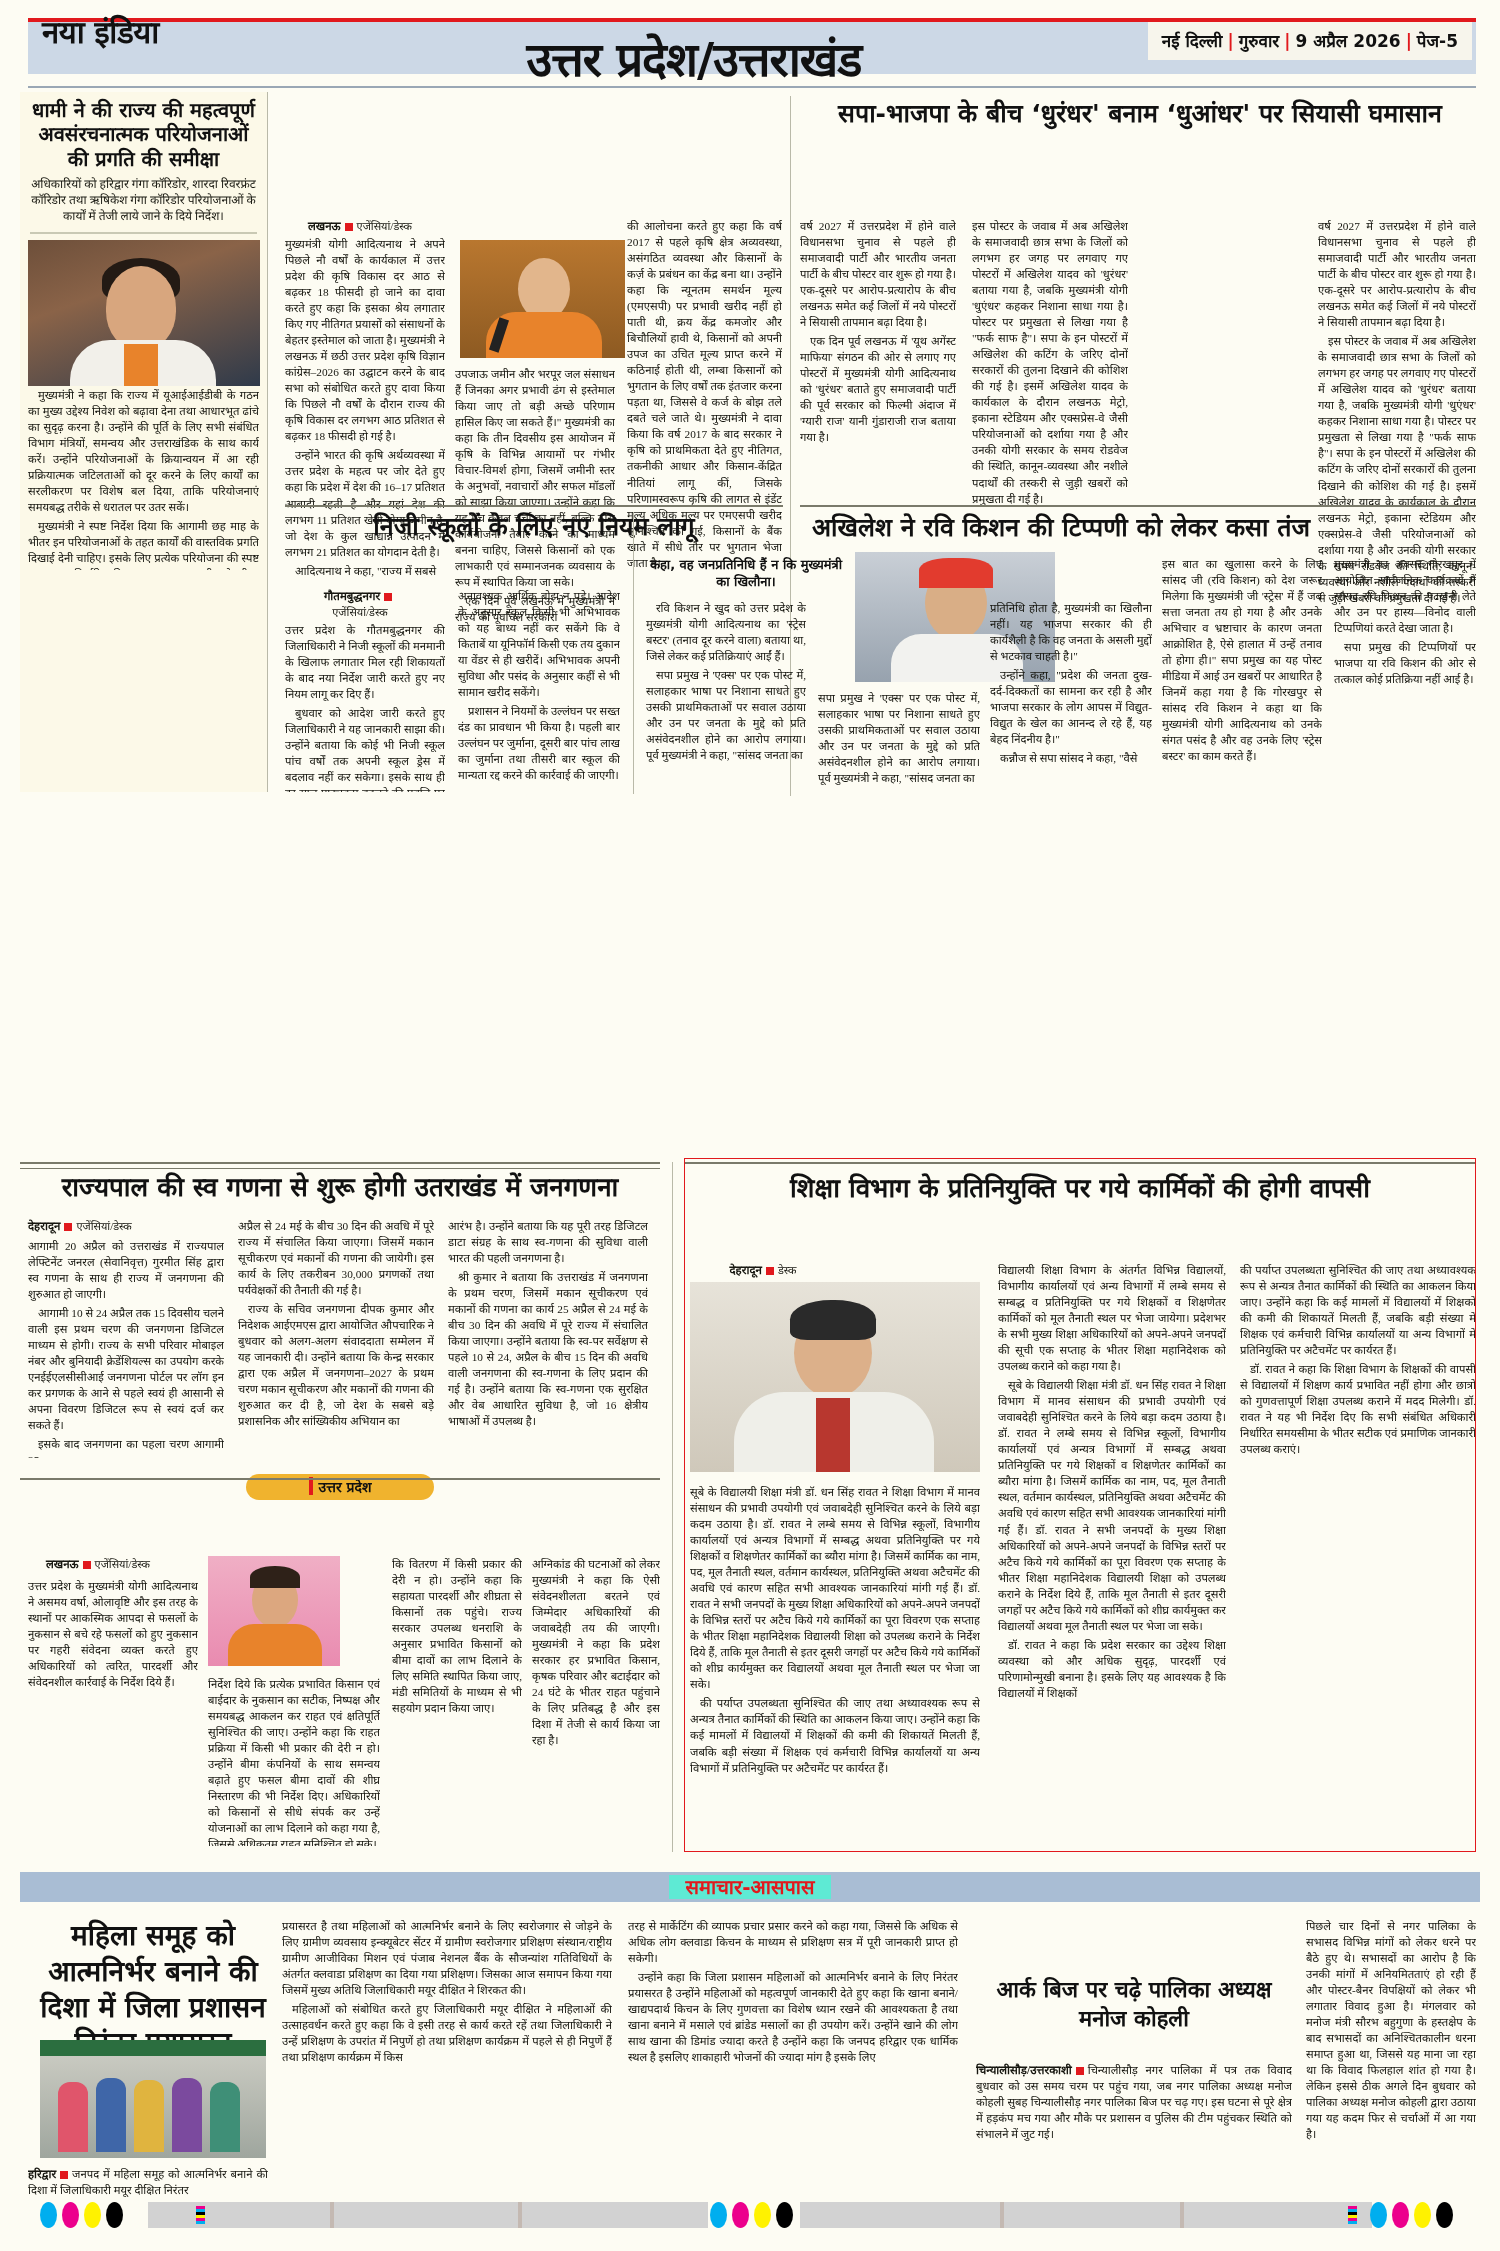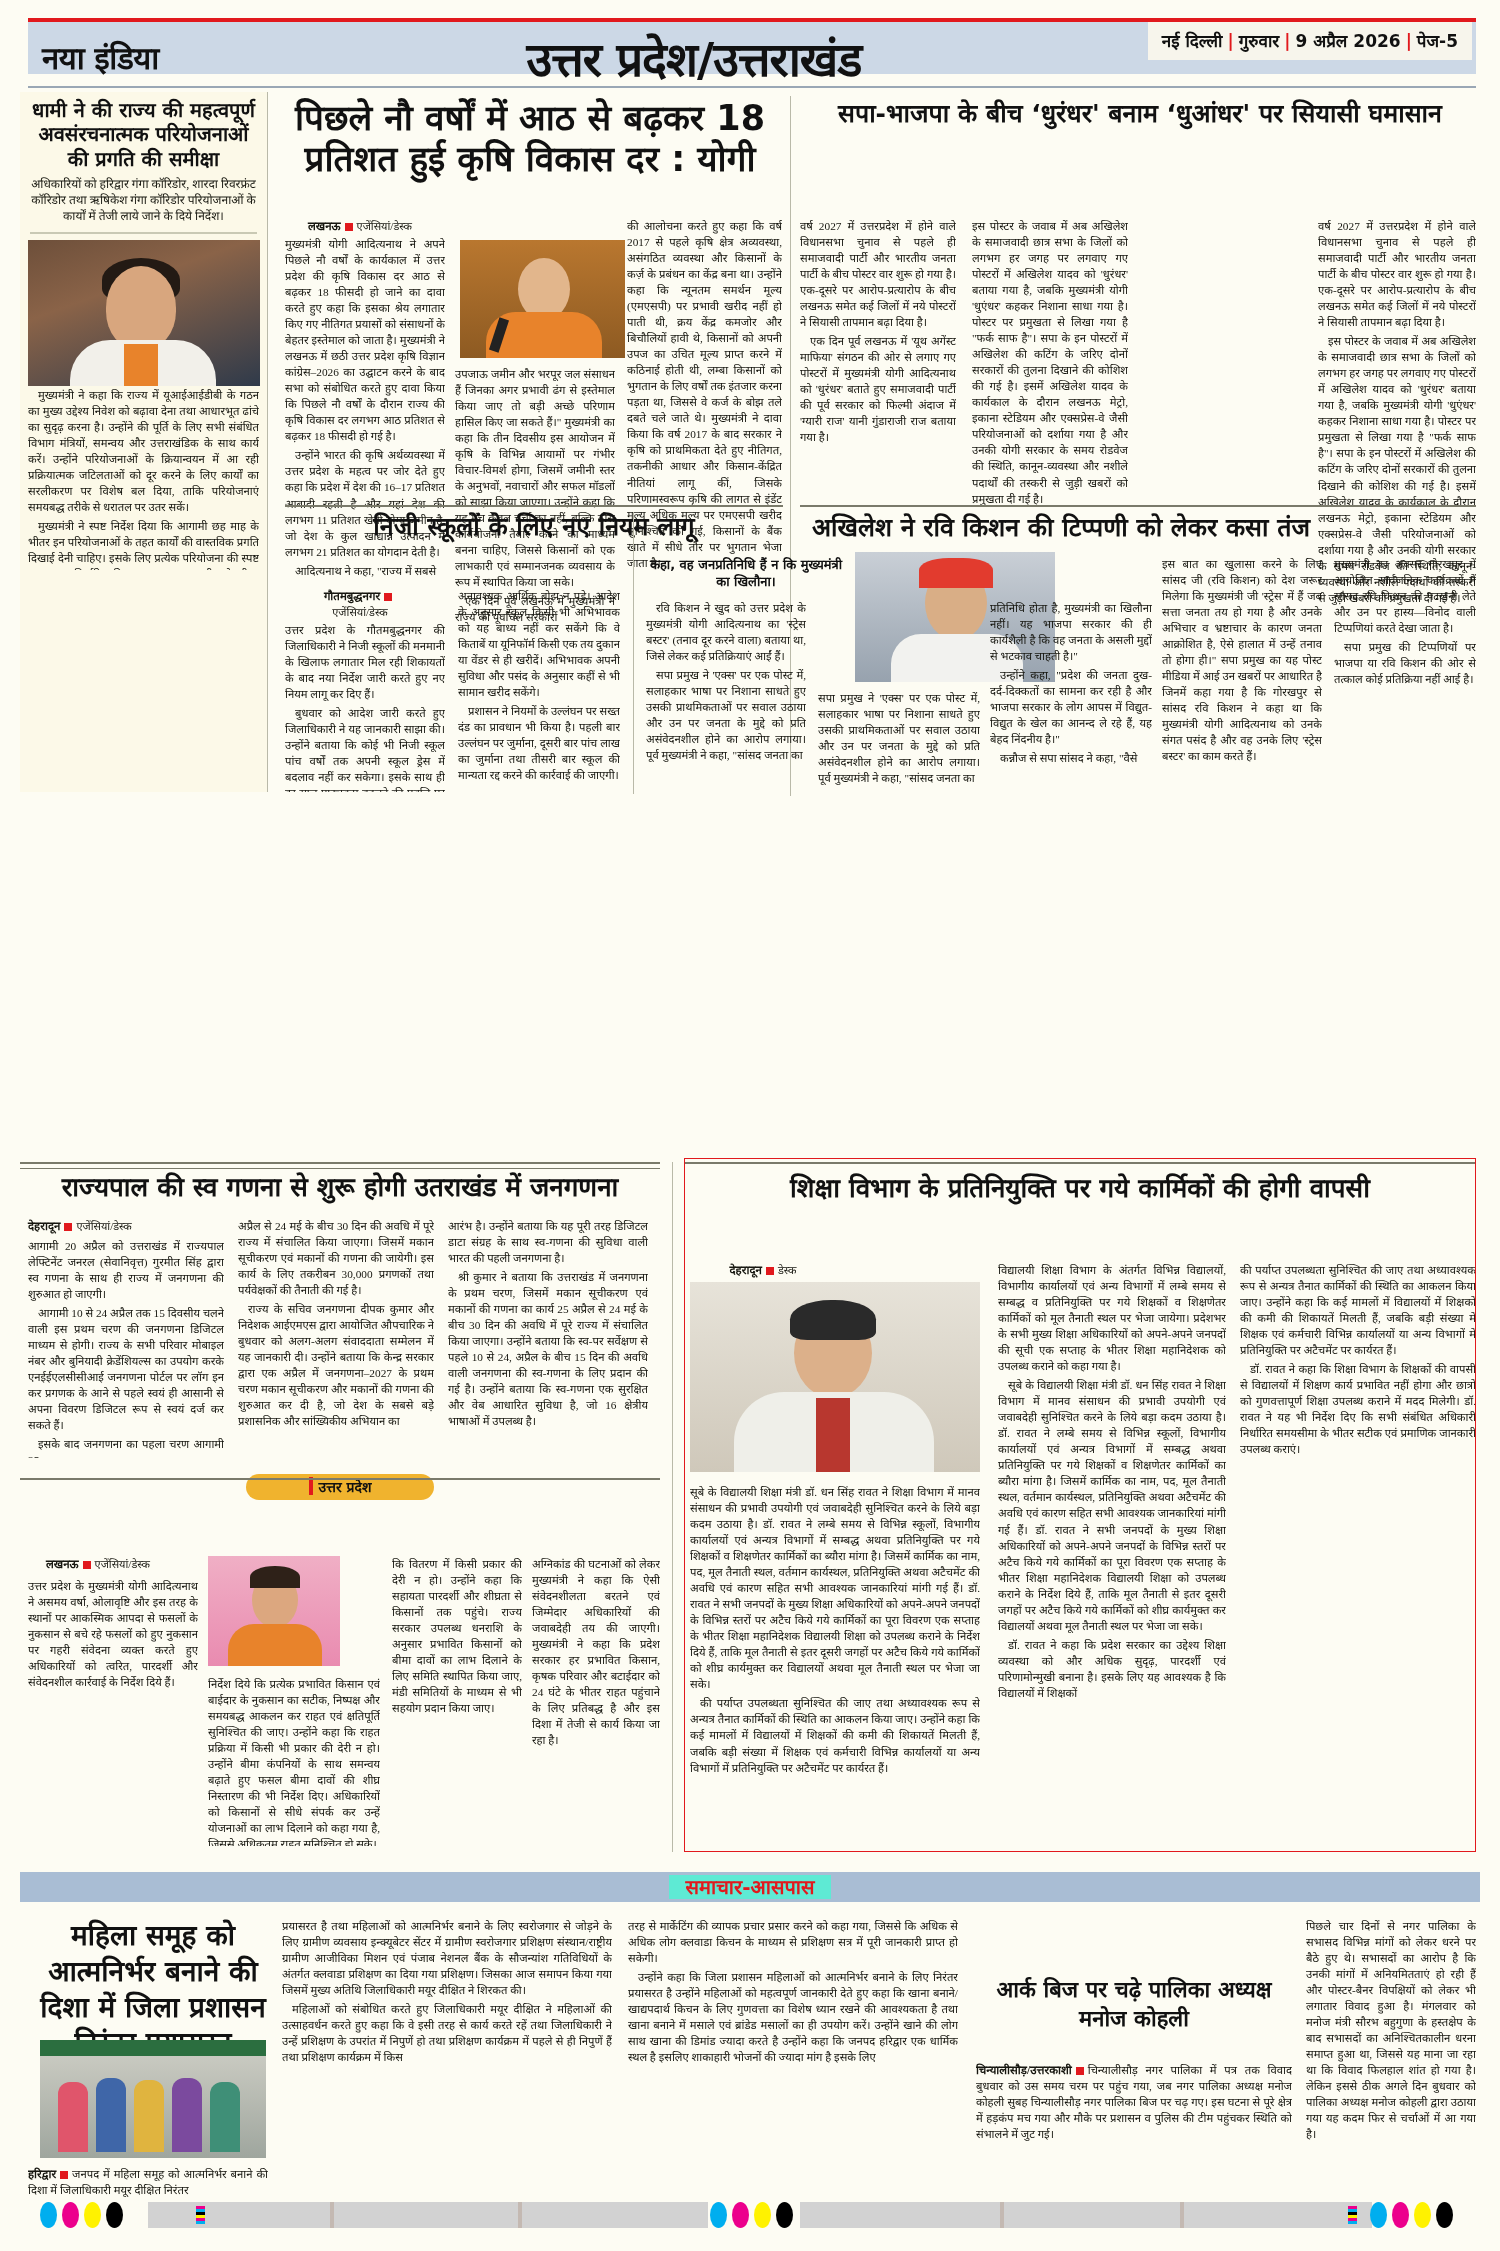--- a/index.html
+++ b/index.html
@@ -8,21 +8,21 @@
   .page{
     width:1500px;height:2251px;position:relative;
     background:#fdfcf3;margin:0 auto;overflow:hidden;
     box-sizing:border-box;
   }
   
   .masthead{position:absolute;left:0;top:0;width:1500px;height:78px;}
   .mh-redline{position:absolute;left:28px;top:18px;width:1448px;height:4px;background:#e1191d;}
   .mh-band{position:absolute;left:28px;top:22px;width:1448px;height:52px;background:#ccd8e6;}
   .mh-logo{
-    position:absolute;left:34px;top:33px;height:50px;line-height:50px;
+    position:absolute;left:34px;top:7px;height:50px;line-height:50px;
     font-family:"DejaVu Sans", sans-serif;font-weight:bold;font-size:31px;
     color:#111;letter-spacing:-0.5px;padding:0 8px;
   }
   .mh-dateblock{
     position:absolute;right:28px;top:22px;height:38px;line-height:38px;
     background:#f7f5ec;padding:0 14px;
     font-family:"DejaVu Sans", sans-serif;font-size:17px;font-weight:bold;color:#111;
   }
   .mh-dateblock .sep{color:#e1191d;padding:0 5px;font-weight:bold;}
   .mh-title{
@@ -131,21 +131,20 @@
         <div class="pband"></div>
     </div>
     <div class="body-col" style="height:330px;overflow:hidden;">
       <p class="noind">देहरादून, मुख्यमंत्री श्री पुष्कर सिंह धामी ने बुधवार को उत्तराखंड निवेश और अवसंरचना संवर्धन विकास बोर्ड (यूआईआईडीबी) की चौथी बैठक के दौरान राज्य की महत्वपूर्ण अवसंरचनात्मक परियोजनाओं की प्रगति की समीक्षा की। मुख्यमंत्री ने अधिकारियों को निर्देश दिए कि हरिद्वार गंगा कॉरिडोर, शारदा रिवरफ्रंट कॉरिडोर तथा ऋषिकेश गंगा कॉरिडोर परियोजनाओं के अंतर्गत कार्यों में तेजी लाई जाए और इनमें धरातलीय के आधार पर आगे बढ़ाया जाए।</p>
       <p>मुख्यमंत्री ने कहा कि राज्य में यूआईआईडीबी के गठन का मुख्य उद्देश्य निवेश को बढ़ावा देना तथा आधारभूत ढांचे का सुदृढ़ करना है। उन्होंने की पूर्ति के लिए सभी संबंधित विभाग मंत्रियों, समन्वय और उत्तराखंडिक के साथ कार्य करें। उन्होंने परियोजनाओं के क्रियान्वयन में आ रही प्रक्रियात्मक जटिलताओं को दूर करने के लिए कार्यों का सरलीकरण पर विशेष बल दिया, ताकि परियोजनाएं समयबद्ध तरीके से धरातल पर उतर सकें।</p>
       <p>मुख्यमंत्री ने स्पष्ट निर्देश दिया कि आगामी छह माह के भीतर इन परियोजनाओं के तहत कार्यों की वास्तविक प्रगति दिखाई देनी चाहिए। इसके लिए प्रत्येक परियोजना की स्पष्ट टाइमलाइन निर्धारित की जाए तथा तय समयसीमा के भीतर कार्यों की प्रगति का सतत सुनिश्चित किया जाए। उन्होंने अधिकारियों को नियमित मॉनिटरिंग एवं समीक्षा करने के भी निर्देश दिए, ताकि किसी भी स्तर पर देरी न हो।</p>
 
     </div>
   </div>
 
-  <div class="leadhl hl">पिछले नौ वर्षों में आठ से बढ़कर 18 प्रतिशत हुई कृषि विकास दर : योगी</div>
 
   <div class="ph photoB">
     <div class="face"></div>
       <div class="robe"></div>
       <div class="mic"></div>
   </div>
 
   <div style="position:absolute;left:285px;top:218px;width:150px;text-align:center;" class="body-col">
     <span class="dateline">लखनऊ</span><span class="dl-sq"></span><span class="desk">एजेंसियां/डेस्क</span>
   </div>

